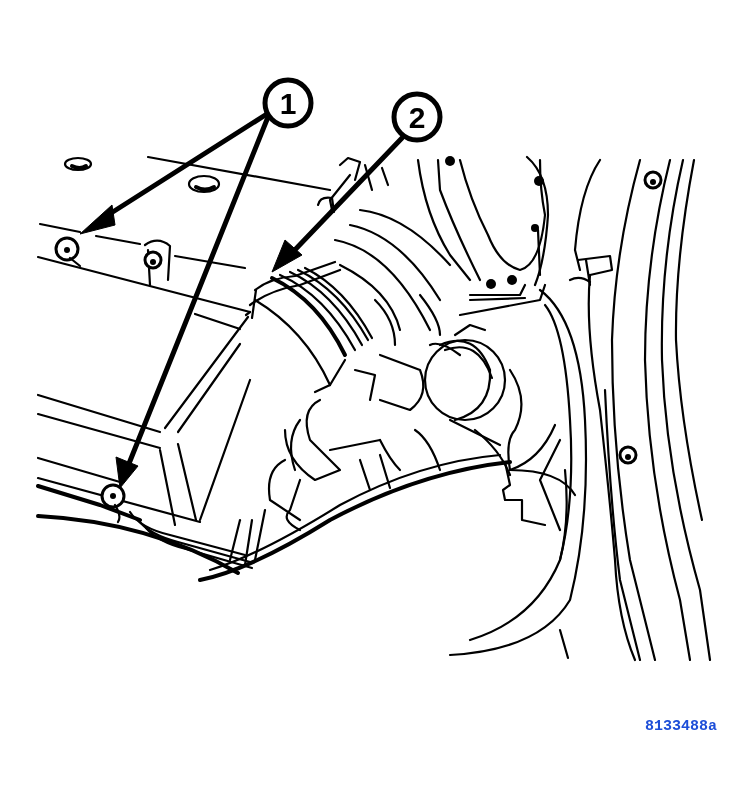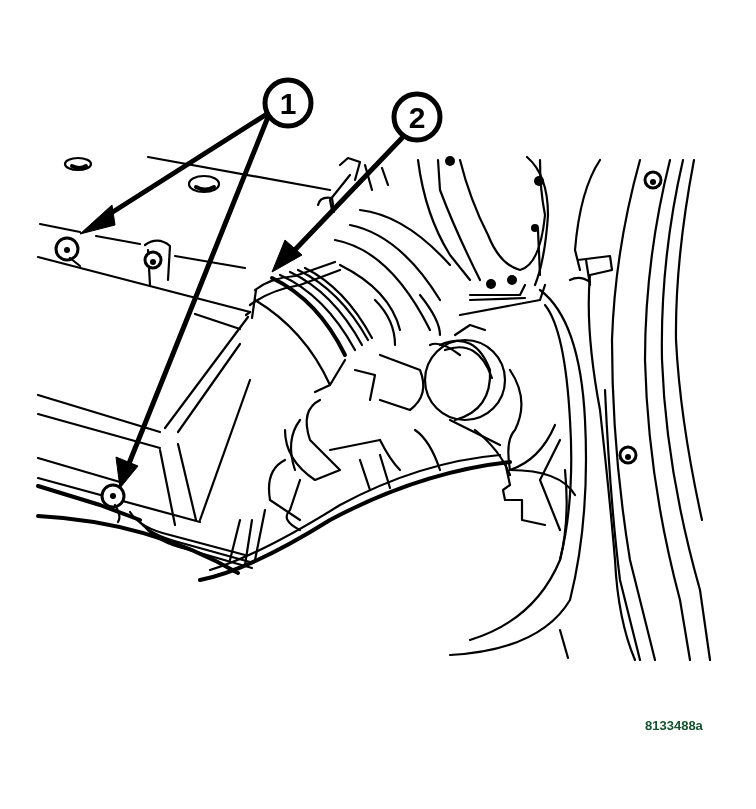--- a/index.html
+++ b/index.html
@@ -1,21 +1,21 @@
 <!DOCTYPE html>
 <html><head>
 <meta charset="utf-8">
 <style>
   html, body { margin: 0; padding: 0; background: #ffffff; }
   body { width: 756px; height: 809px; position: relative; overflow: hidden;
          font-family: "Liberation Sans", sans-serif; }
   #diagram { position: absolute; left: 0; top: 0; width: 756px; height: 809px; }
   .callout-num { font-family: "Liberation Sans", sans-serif; font-weight: bold; font-size: 30px; fill: #000; }
-  .fig-id { position: absolute; left: 645px; top: 718px; font-family: Liberation Sans, sans-serif;
-            font-weight: bold; font-size: 13px; color: #14532d; letter-spacing: 0px; }
+  .fig-id { position: absolute; left: 645px; top: 718px; font-family: Liberation Mono, monospace;
+            font-weight: bold; font-size: 15px; color: #1d4ed8; letter-spacing: 0px; }
   .ln { fill: none; stroke: #000; stroke-width: 2.2; stroke-linecap: round; stroke-linejoin: round; }
   .lnb { fill: none; stroke: #000; stroke-width: 4; stroke-linecap: round; stroke-linejoin: round; }
   .arrow { fill: none; stroke: #000; stroke-width: 5; stroke-linecap: round; }
   .head { fill: #000; stroke: #000; stroke-width: 1; }
   .circ { fill: #fff; stroke: #000; stroke-width: 5; }
   .bolt { fill: #fff; stroke: #000; stroke-width: 3; }
 </style>
 </head>
 <body>
 

